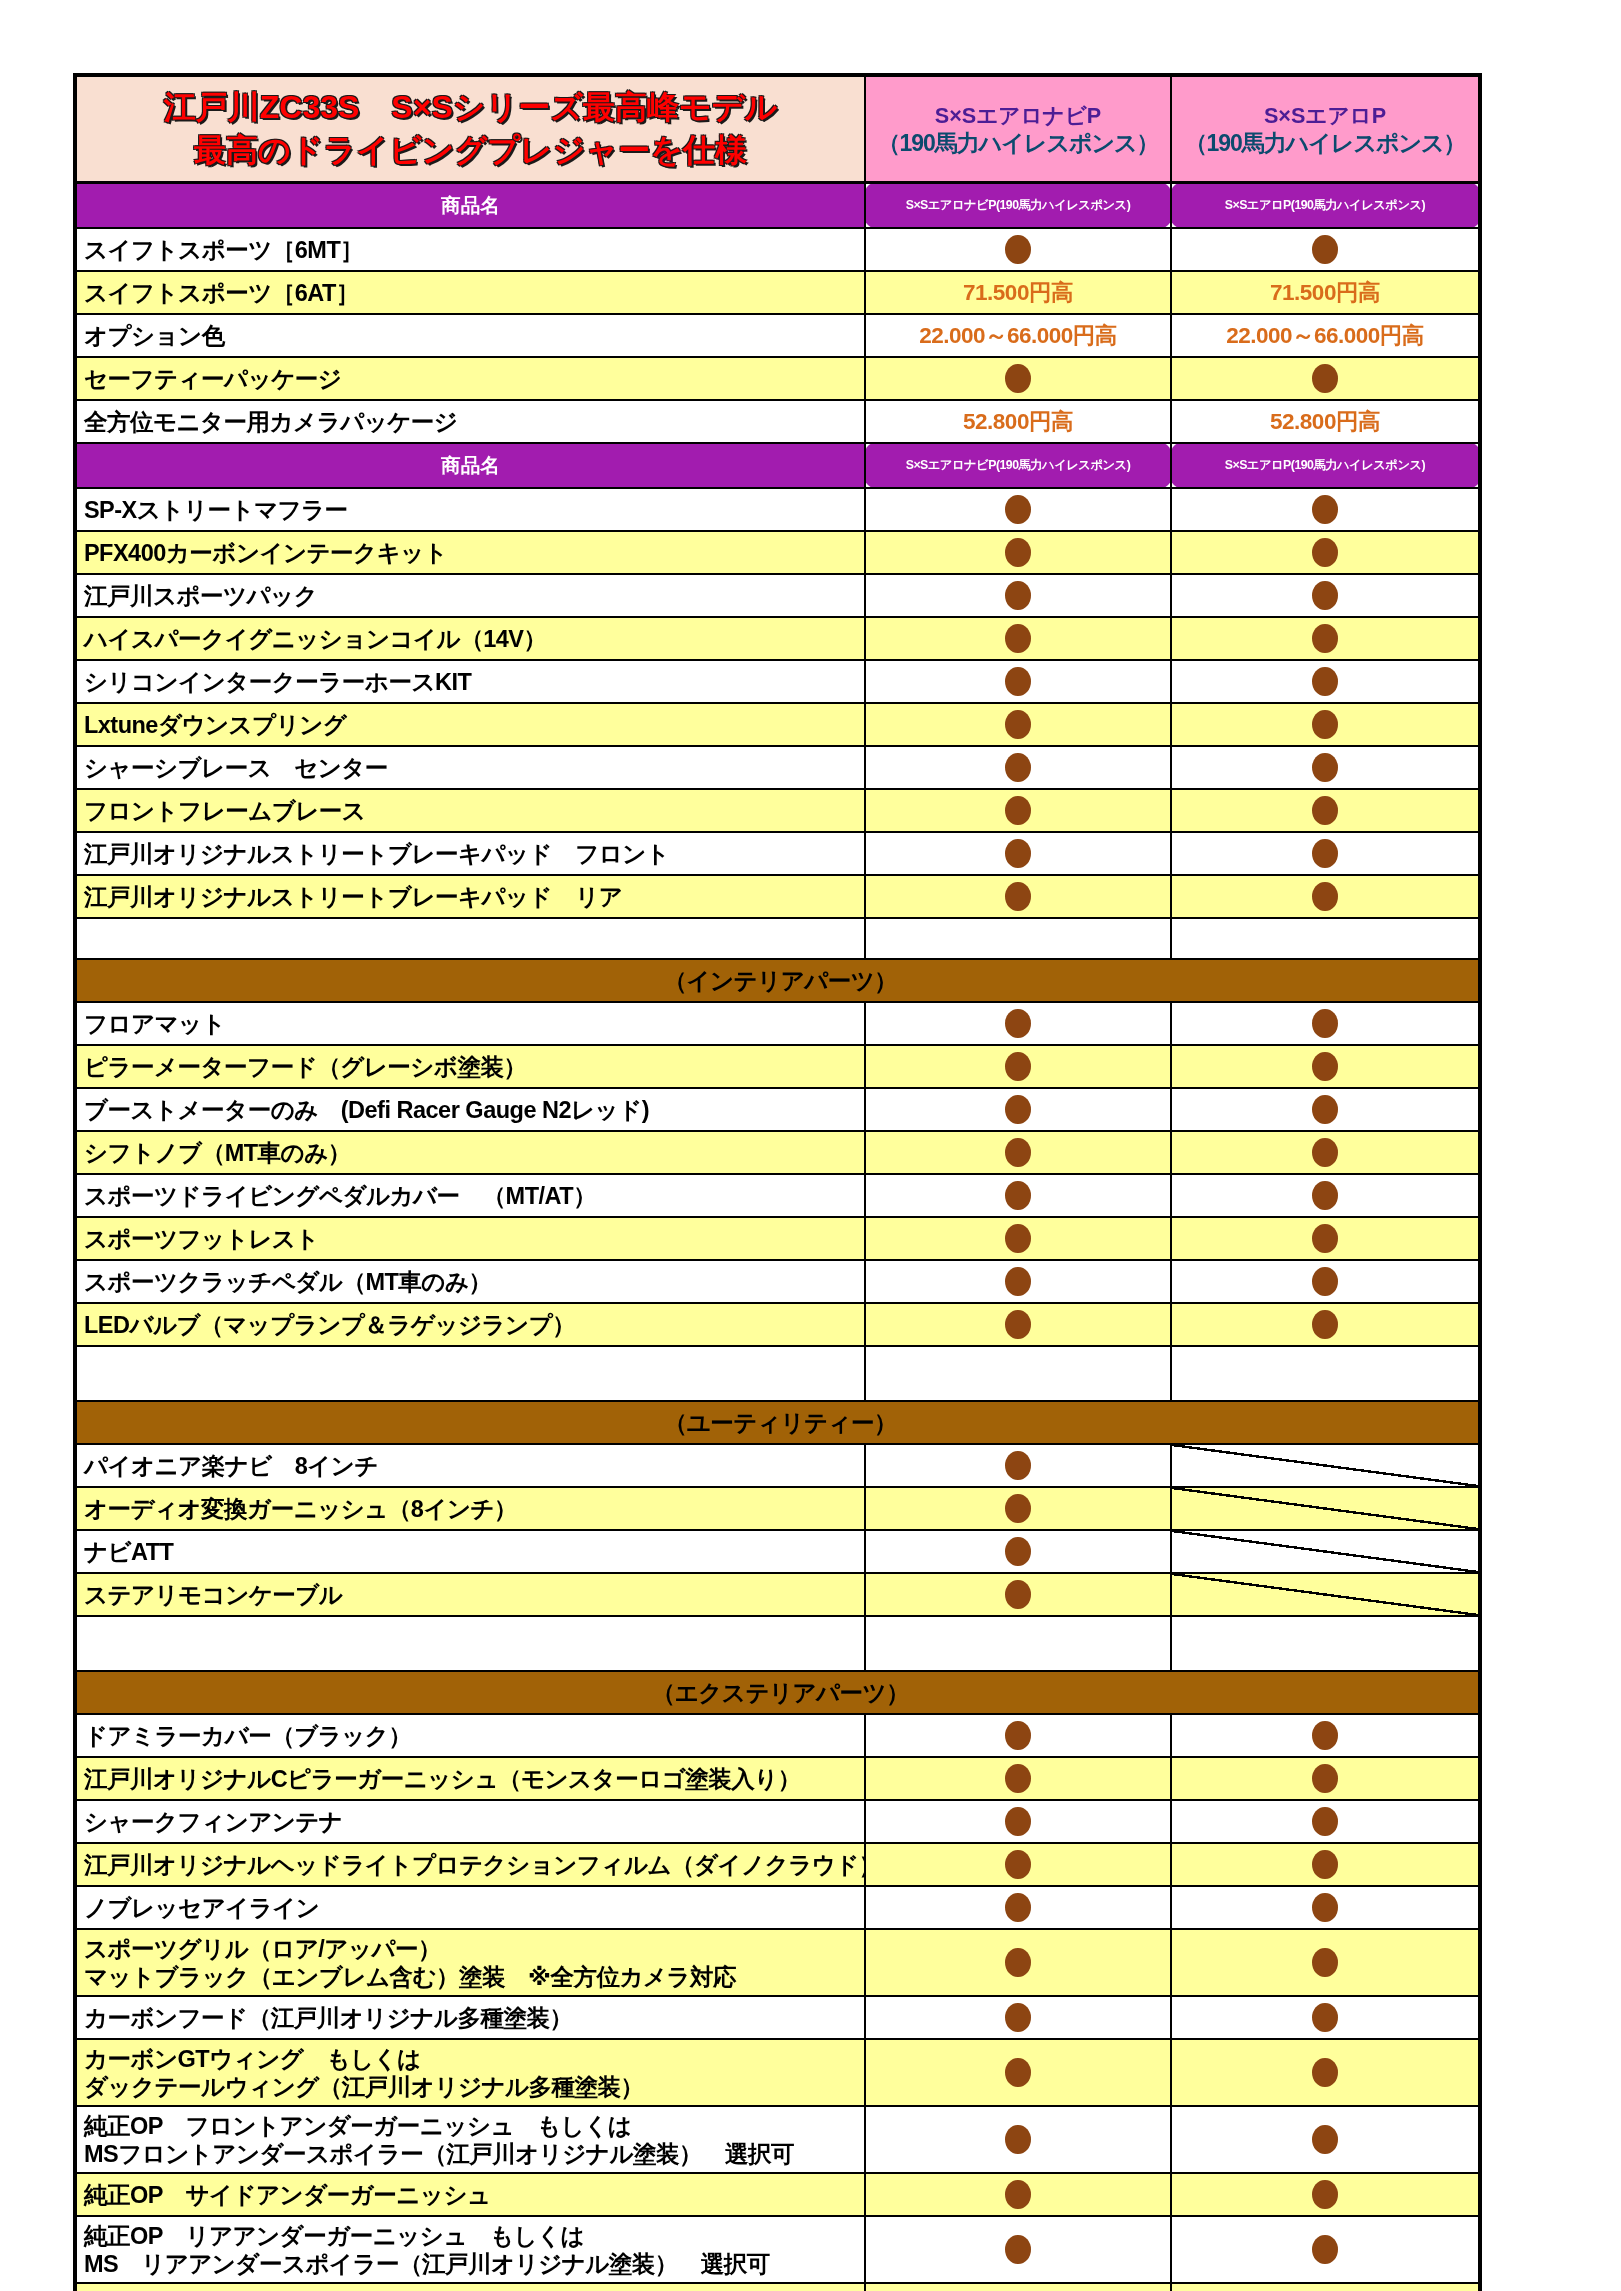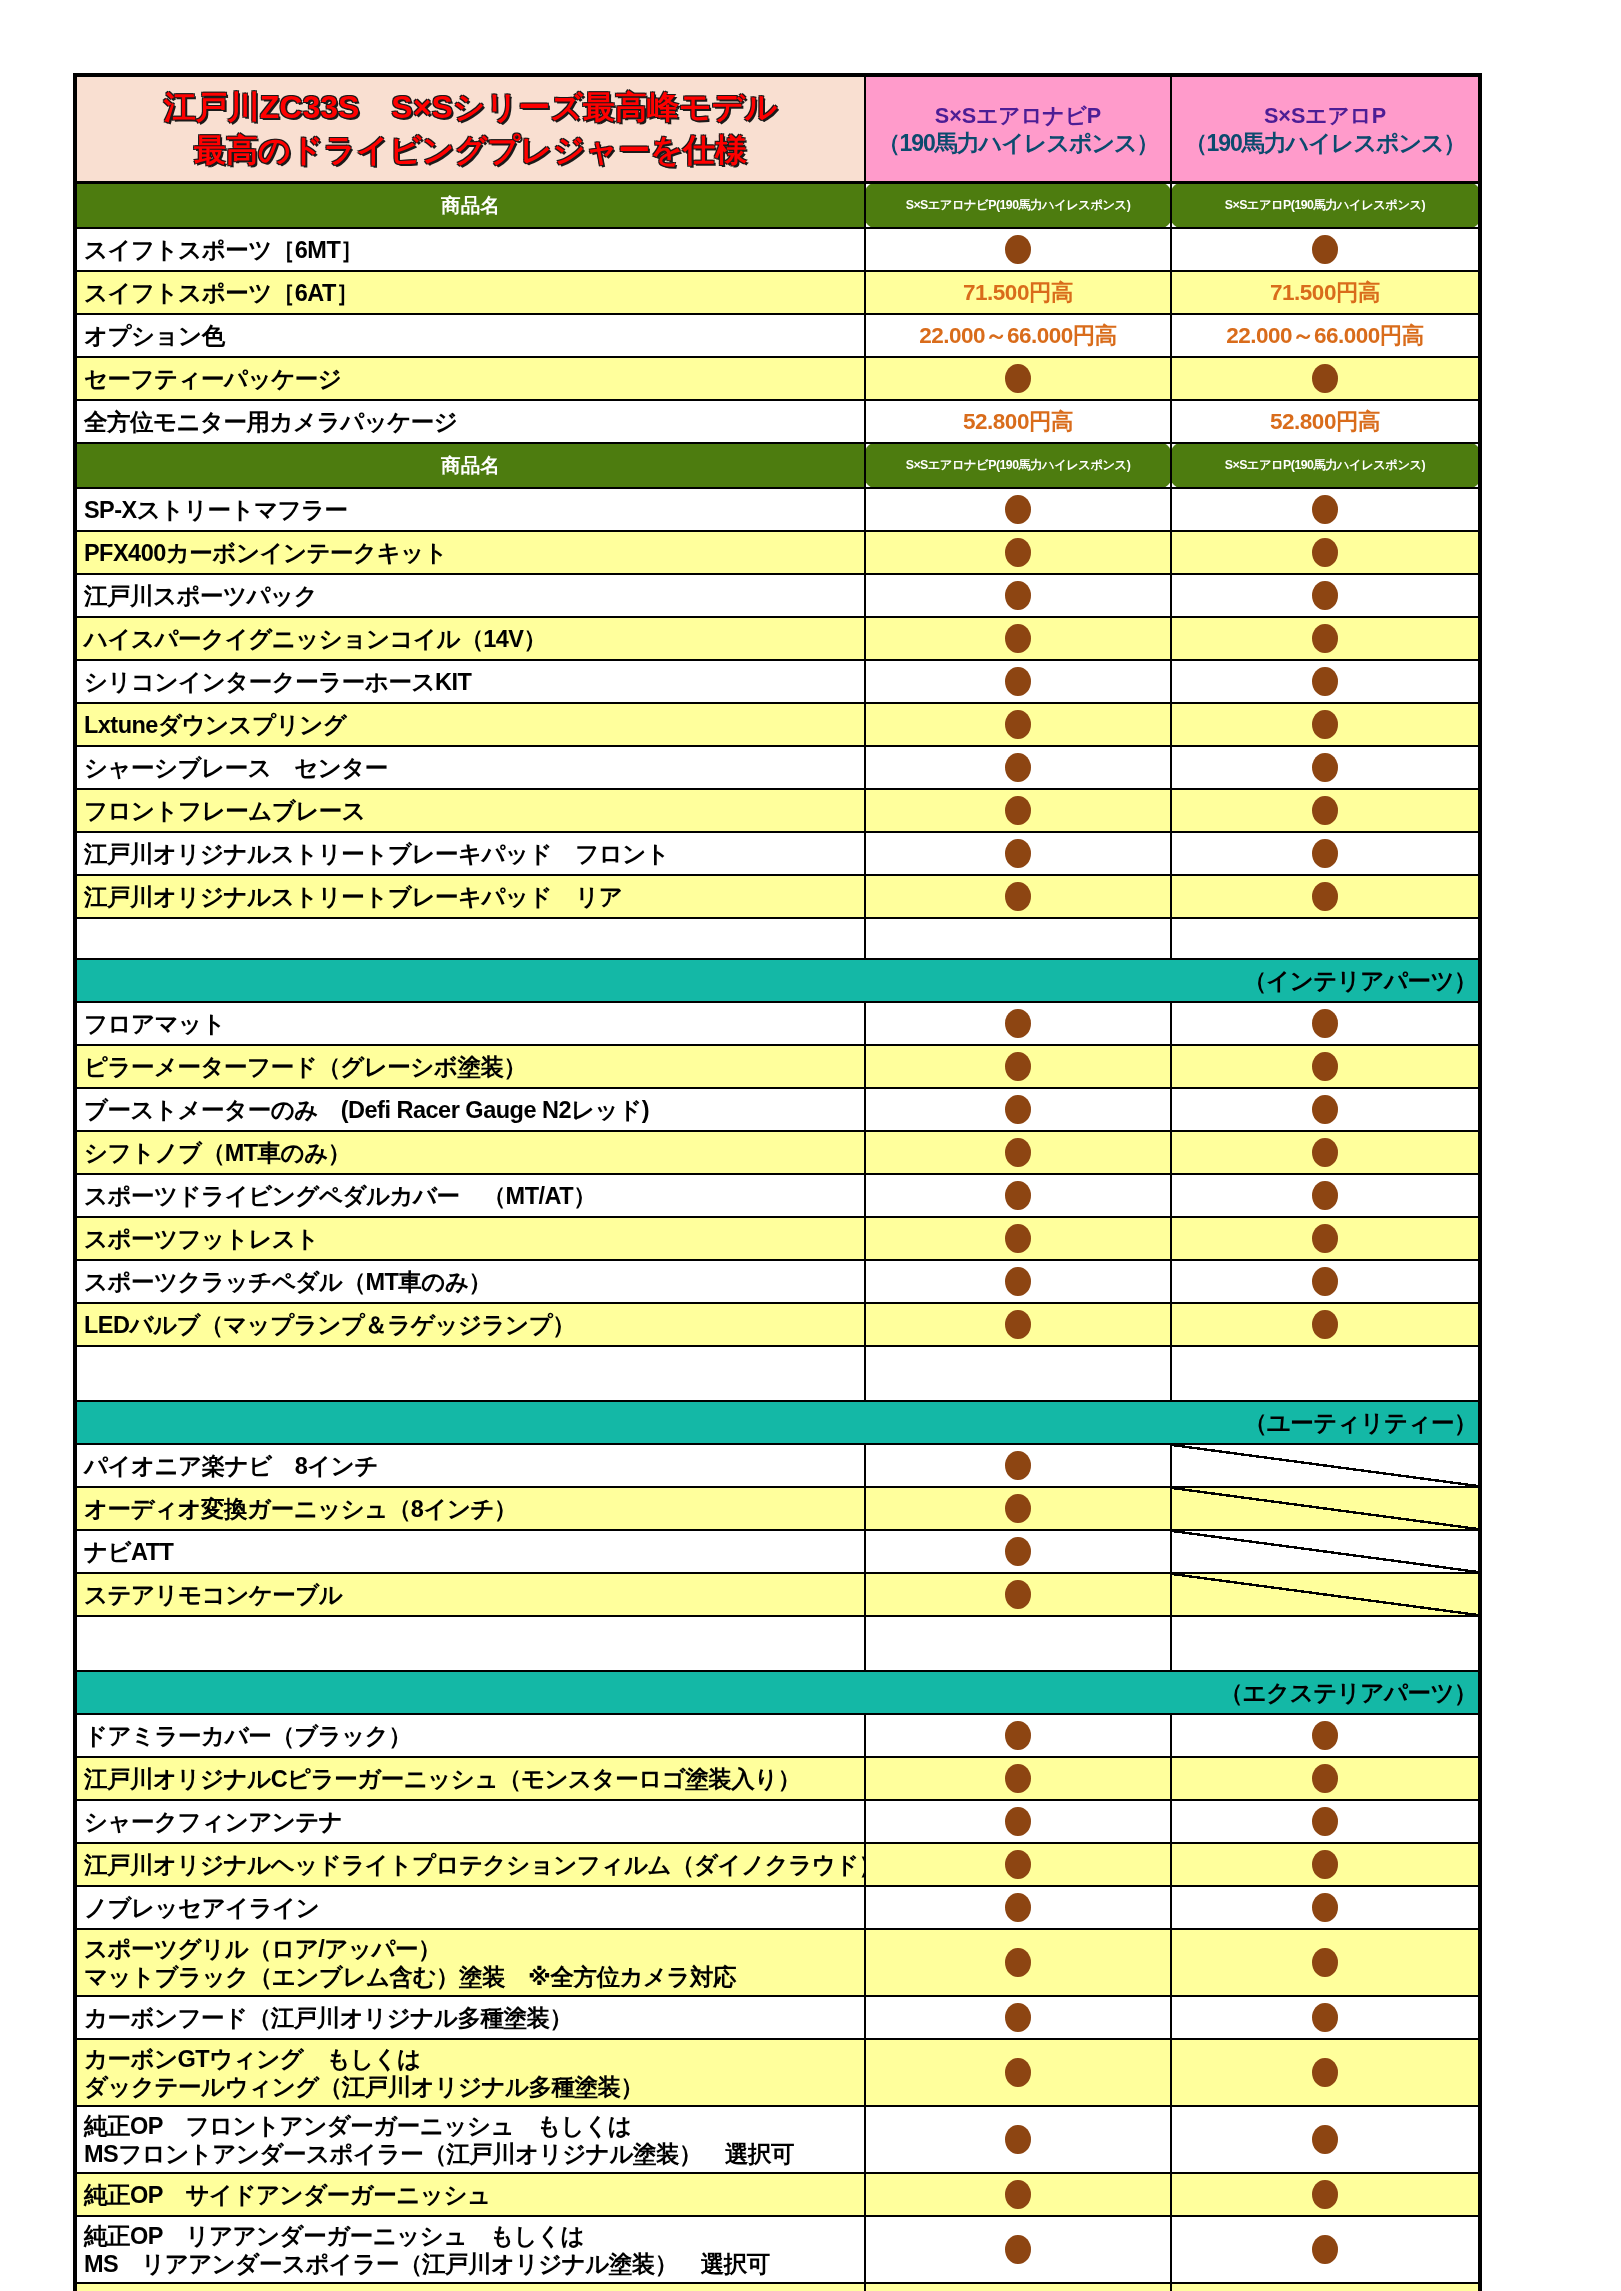--- a/index.html
+++ b/index.html
@@ -16,36 +16,36 @@
   td.title-cell{background:#f9dfd1;text-align:center;vertical-align:middle;}
   .title-line{
     color:#ff0000;font-weight:bold;font-size:32px;line-height:43px;white-space:nowrap;
     text-shadow:2px 2px 0 #1a1a1a,-1px -1px 0 #1a1a1a,1px -1px 0 #1a1a1a,-1px 1px 0 #1a1a1a;
     letter-spacing:0px;
   }
   td.pink-head{background:#ff9bcb;text-align:center;vertical-align:middle;}
   .pink-line1{font-weight:bold;font-size:21.6px;color:#4c1d95;line-height:29px;white-space:nowrap;}
   .pink-line2{font-weight:bold;font-size:23px;color:#0c4a6e;line-height:27.4px;white-space:nowrap;letter-spacing:-1px;}
   
-  tr.head-row td{background:#4d7c0f;border-top:2.9px solid #000;border-bottom:2.9px solid #000;height:41px;vertical-align:middle;}
+  tr.head-row td{background:#a21caf;border-top:2.9px solid #000;border-bottom:2.9px solid #000;height:41px;vertical-align:middle;}
   .head-left{color:#fff;font-weight:bold;font-size:19.6px;text-align:center;}
   .head-col{color:#fff;font-weight:bold;font-size:12.3px;text-align:center;white-space:nowrap;letter-spacing:-0.5px;border-radius:10px;}
   
   tr.item-row td{height:39px;vertical-align:middle;}
   tr.item-row.two td{height:63px;}
   td.bg-w{background:#ffffff;}
   td.bg-y{background:#ffff9c;}
   td.name-cell{text-align:left;padding-left:6.9px;}
   .lbl{font-weight:bold;font-size:23.5px;color:#000;line-height:28px;white-space:nowrap;letter-spacing:-0.5px;}
   td.val-cell{text-align:center;}
   .dot{display:inline-block;width:25.5px;height:29px;border-radius:50%;background:#8d4512;vertical-align:middle;}
   .price{font-weight:bold;font-size:22.5px;color:#d96c1b;white-space:nowrap;letter-spacing:-0.5px;}
   td.na-cell{background-image:linear-gradient(to right top,transparent calc(50% - 1.2px),#000 calc(50% - 1.2px),#000 calc(50% + 1.2px),transparent calc(50% + 1.2px));}
   
-  tr.section-row td{background:#14b8a6;height:39px;vertical-align:middle;text-align:right;padding-left:6.9px;}
+  tr.section-row td{background:#a16207;height:39px;vertical-align:middle;text-align:center;padding-left:6.9px;}
   
   tr.empty-row td{background:#ffffff;}
   tr.empty-row.sm td{height:37px;}
   tr.empty-row.lg td{height:51px;}
 </style>
 </head>
 <body>
 
 <div class="sheet">
   <table>

